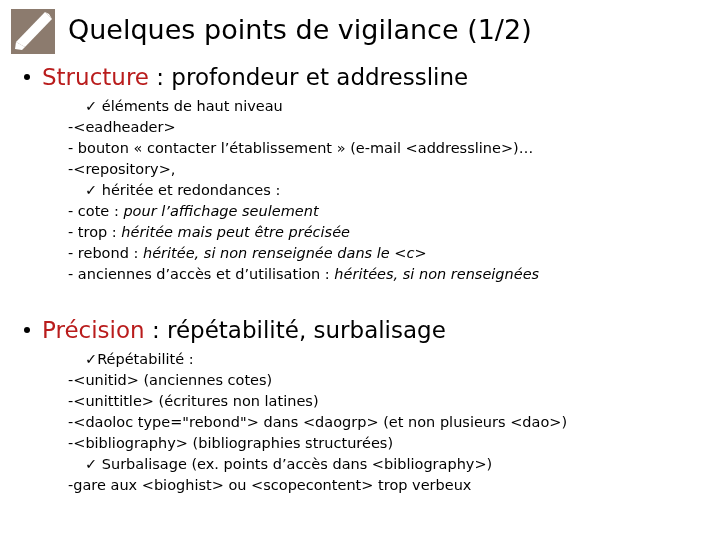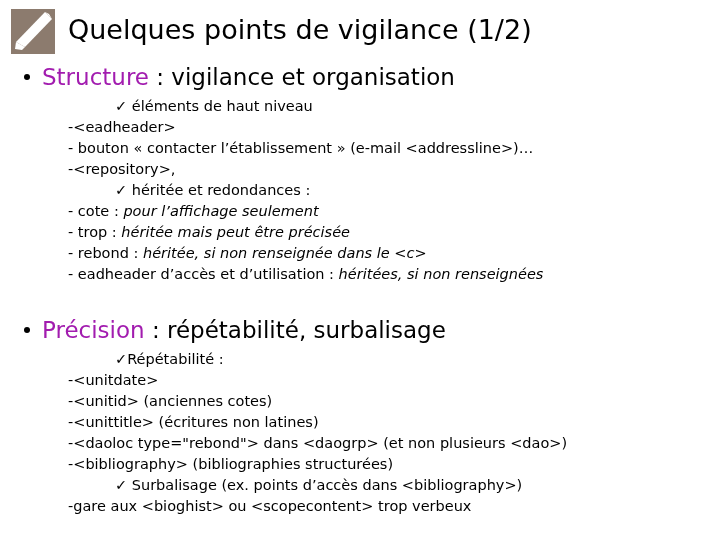--- a/index.html
+++ b/index.html
@@ -63,24 +63,24 @@
     white-space: nowrap;
   }
   .lvl1 .bullet-dot {
     position: absolute;
     left: 24px;
     top: 12px;
     width: 6px; height: 6px;
     background: #000;
     border-radius: 50%;
   }
-  .kw { color: #a21caf; }
+  .kw { color: #b91c1c; }
 
   .lvl2 {
-    padding-left: 115px;
+    padding-left: 85px;
     font-size: 14.5px;
     line-height: 21px;
     white-space: nowrap;
   }
 
   .lvl3 {
     padding-left: 68px;
     font-size: 14.5px;
     line-height: 21px;
     white-space: nowrap;
@@ -149,53 +149,52 @@
     </svg>
   </div>
   <div id="slide-title">Quelques points de vigilance (1/2)</div>
 </div>
 
 <div id="slide-body">
 
   <div class="section">
 
     <div class="lvl1">
-      <span class="bullet-dot"></span><span class="kw">Structure</span><span> : vigilance et organisation</span>
+      <span class="bullet-dot"></span><span class="kw">Structure</span><span> : profondeur et addressline</span>
     </div>
 
     <div class="gap-c"></div>
 
     <div class="lvl2">✓ éléments de haut niveau</div>
     <div class="lvl3">-&lt;eadheader&gt;</div>
     <div class="lvl3">- bouton « contacter l’établissement » (e-mail &lt;addressline&gt;)…</div>
     <div class="lvl3">-&lt;repository&gt;,</div>
 
     <div class="lvl2">✓ héritée et redondances :</div>
 
     <div class="lvl3"><span>- cote : </span><span class="it">pour l’affichage seulement</span></div>
 
     <div class="lvl3"><span>- trop : </span><span class="it">héritée mais peut être précisée</span></div>
 
     <div class="lvl3"><span>- rebond : </span><span class="it">héritée, si non renseignée dans le &lt;c&gt;</span></div>
 
-    <div class="lvl3"><span>- eadheader d’accès et d’utilisation : </span><span class="it">héritées, si non renseignées</span></div>
+    <div class="lvl3"><span>- anciennes d’accès et d’utilisation : </span><span class="it">héritées, si non renseignées</span></div>
   </div>
 
   <div class="gap-b"></div>
 
   <div class="section">
 
     <div class="lvl1">
       <span class="bullet-dot"></span><span class="kw">Précision</span><span> : répétabilité, surbalisage</span>
     </div>
 
     <div class="gap-c"></div>
 
     <div class="lvl2 tight">✓Répétabilité :</div>
-    <div class="lvl3">-&lt;unitdate&gt;</div>
     <div class="lvl3">-&lt;unitid&gt; (anciennes cotes)</div>
     <div class="lvl3">-&lt;unittitle&gt; (écritures non latines)</div>
     <div class="lvl3">-&lt;daoloc type="rebond"&gt; dans &lt;daogrp&gt; (et non plusieurs &lt;dao&gt;)</div>
     <div class="lvl3">-&lt;bibliography&gt; (bibliographies structurées)</div>
 
     <div class="lvl2">✓ Surbalisage (ex. points d’accès dans &lt;bibliography&gt;)</div>
     <div class="lvl3">-gare aux &lt;bioghist&gt; ou &lt;scopecontent&gt; trop verbeux</div>
   </div>
 
 </div>

